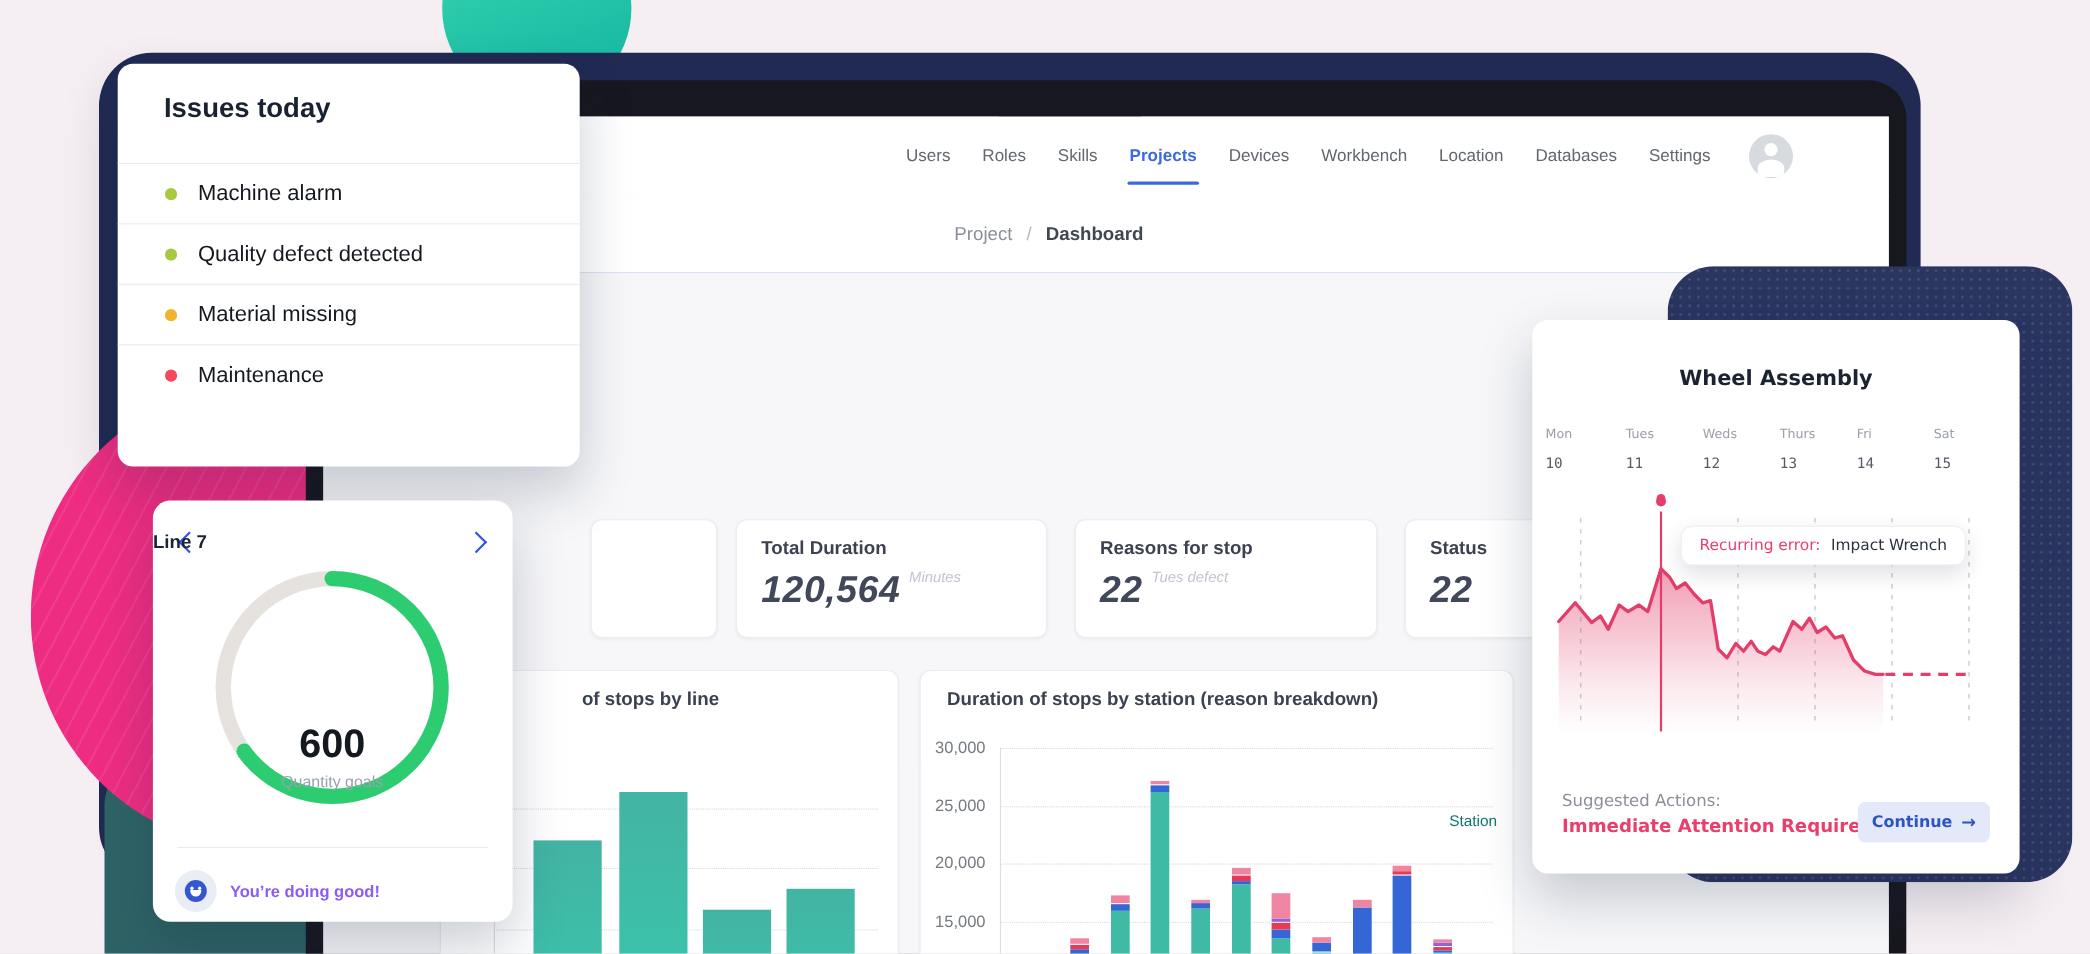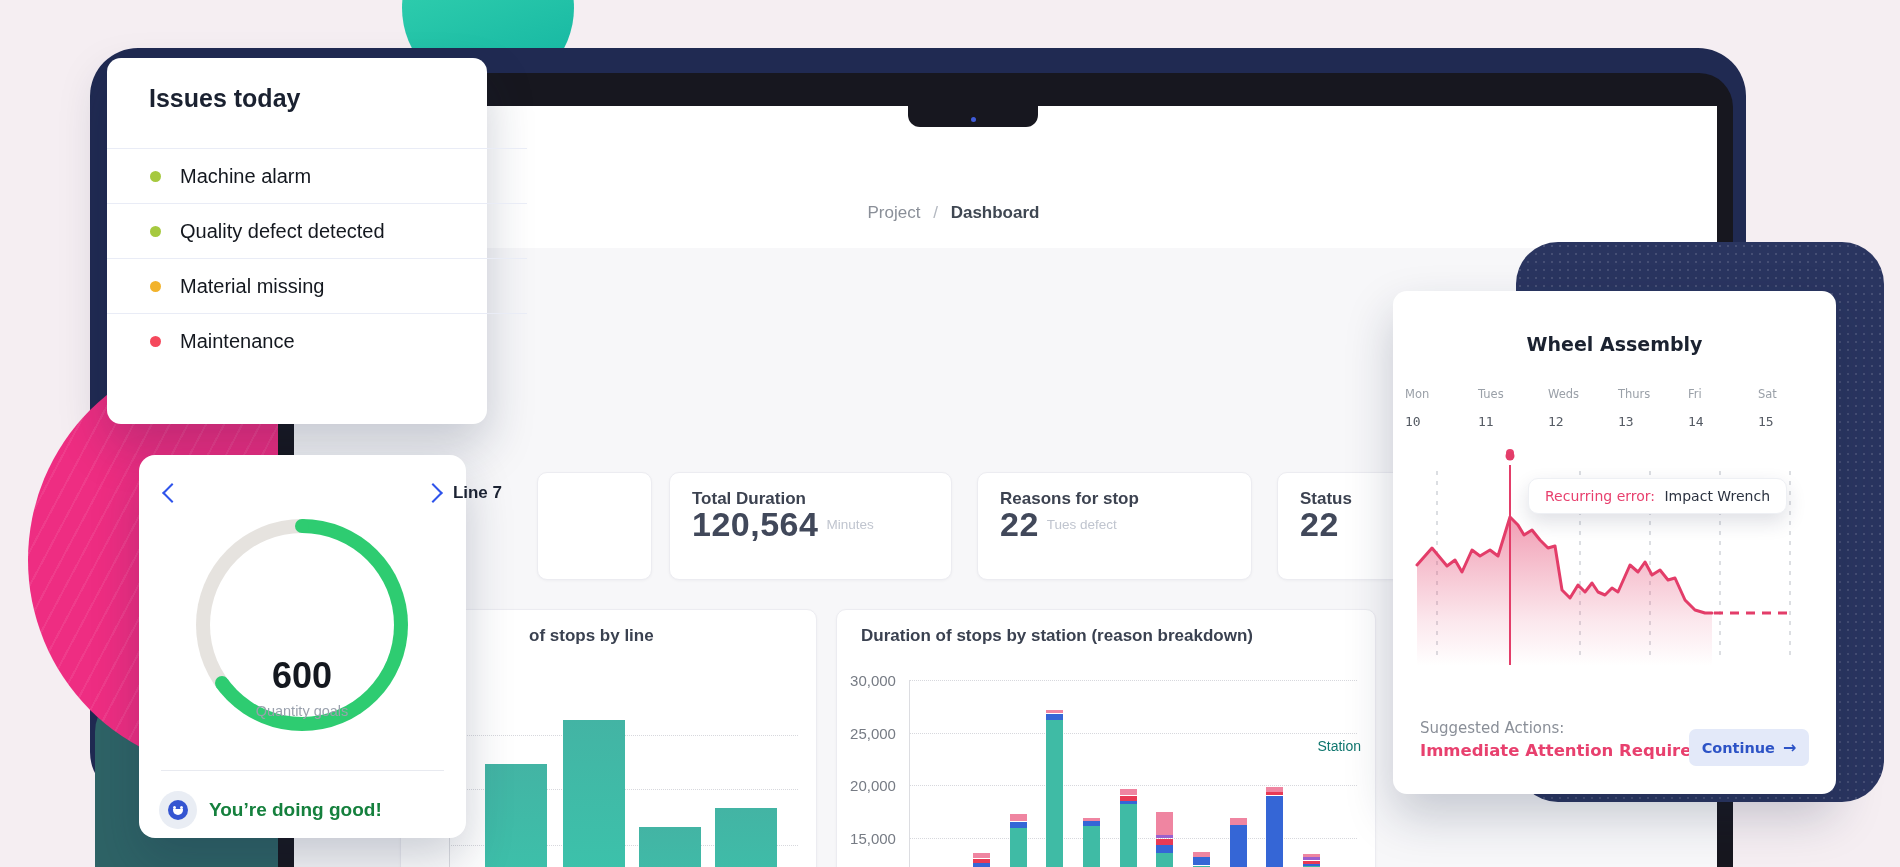--- a/index.html
+++ b/index.html
@@ -38,61 +38,61 @@
   .crumb-inner{transform:translateX(-52px);font-size:17px;}
   .crumb-section{color:#8a8f98;}
   .crumb-sep{color:#b3b8c0;margin:0 8px;}
   .crumb-page{color:#3f4752;font-weight:bold;}
 
   
   .main{left:0;top:142px;width:1423px;height:655px;background:#f7f7f9;}
   .stat-card{position:absolute;top:224px;height:106px;background:#fff;border:1px solid #ececf1;border-radius:10px;
     box-shadow:0 1px 3px rgba(20,30,60,.04);}
   .stat-label{position:absolute;left:22px;top:16px;font-size:17px;font-weight:bold;color:#3c4250;}
-  .stat-valrow{position:absolute;left:22px;top:32px;display:flex;align-items:center;}
+  .stat-valrow{position:absolute;left:22px;top:44px;display:flex;align-items:flex-start;font-style:italic;}
   .stat-value{font-size:34px;font-weight:bold;color:#41485a;letter-spacing:.5px;}
   .stat-unit{font-size:13.5px;color:#c0c5cf;margin-left:8px;}
 
   .chart-card{position:absolute;top:361px;height:430px;background:#fff;border:1px solid #ececf1;border-radius:10px;
     box-shadow:0 1px 3px rgba(20,30,60,.04);}
   .chart-title{position:absolute;top:16px;font-size:17px;font-weight:bold;color:#3a4150;}
   .gridline{position:absolute;border-top:1px dotted #d7d8dd;height:0;}
   .axisline-v{position:absolute;width:1px;background:#dcdde1;}
   .ytick{position:absolute;width:56px;text-align:center;font-size:15px;color:#767b84;transform:translateY(-50%);}
   .right-axis-label{position:absolute;font-size:14px;color:#0f766e;}
   .vbar{position:absolute;bottom:45px;width:62px;background:linear-gradient(180deg,#43b4a4,#36cdb0);}
   .stackseg{position:absolute;width:17px;}
   .stackseg.dotted{background-image:radial-gradient(rgba(255,255,255,.5) .7px,transparent 1px);background-size:3.5px 3.5px;}
 
   
   .float-card{background:#fff;box-shadow:0 22px 48px rgba(25,35,70,.22);}
-  .issues-card{left:107px;top:58px;width:380px;height:366px;border-radius:14px;}
+  .issues-card{left:107px;top:58px;width:420px;height:366px;border-radius:14px;}
   .issues-title{position:absolute;left:42px;top:26px;font-size:25px;font-weight:bold;color:#1a2130;}
   .issues-list{position:absolute;left:0;top:90px;width:420px;}
   .issue-row{position:relative;height:54px;border-top:1px solid #e9ecf6;display:flex;align-items:center;cursor:pointer;}
   .issue-dot{width:11px;height:11px;border-radius:50%;margin-left:43px;flex:0 0 auto;}
   .issue-label{margin-left:19px;font-size:20px;font-weight:500;color:#14181f;}
 
   .line-card{left:139px;top:455px;width:327px;height:383px;border-radius:16px;}
-  .line-title{position:absolute;left:0;top:28px;width:327px;text-align:right;font-size:17px;font-weight:bold;color:#1c2333;padding-left:36px;}
+  .line-title{position:absolute;left:0;top:28px;width:327px;text-align:left;font-size:17px;font-weight:bold;color:#1c2333;}
   .chev{position:absolute;top:31px;width:12px;height:12px;border-left:2.5px solid #2f54eb;border-bottom:2.5px solid #2f54eb;cursor:pointer;}
   .chev-left{left:26px;transform:rotate(45deg);}
   .chev-right{right:26px;transform:rotate(225deg);}
   .donut{position:absolute;left:57px;top:64px;width:212px;height:212px;border-radius:50%;}
   .donut-hole{position:absolute;left:14px;top:14px;width:184px;height:184px;border-radius:50%;background:#fff;}
   .donut-cap{position:absolute;width:14px;height:14px;border-radius:50%;}
   .donut-value{position:absolute;left:0;top:136px;width:212px;text-align:center;font-size:36px;font-weight:bold;color:#14181f;}
   .donut-caption{position:absolute;left:0;top:184px;width:212px;text-align:center;font-size:14.5px;color:#9aa1ad;}
   .line-divider{position:absolute;left:22px;top:315px;width:283px;height:1px;background:#e8eaf0;}
   .mood-circle{position:absolute;left:20px;top:336px;width:38px;height:38px;border-radius:50%;background:#e9edf4;}
   .smiley{position:absolute;left:9px;top:9px;width:20px;height:20px;border-radius:50%;background:#3555d1;}
   .smiley .eye{position:absolute;top:6px;width:3px;height:3px;border-radius:50%;background:#fff;}
   .smiley .mouth{position:absolute;left:5px;top:9px;width:10px;height:6px;border-radius:0 0 10px 10px;background:#fff;}
   .line-message{position:absolute;left:70px;top:336px;height:38px;display:flex;align-items:center;
-    font-size:19px;font-weight:bold;color:#15803d;}
+    font-size:15px;font-weight:bold;color:#8b5cf6;}
 
   .wheel-card{left:1393px;top:291px;width:443px;height:503px;border-radius:14px;font-family:"DejaVu Sans",sans-serif;}
   .wheel-title{position:absolute;left:0;top:42px;width:443px;text-align:center;font-size:19px;font-weight:bold;color:#1b2230;}
   .day-col{position:absolute;top:96px;width:64px;text-align:left;}
   .day-name{font-size:11.5px;color:#9aa0a8;}
   .day-date{margin-top:13px;font-size:13px;color:#555b64;font-family:"DejaVu Sans Mono",monospace;}
   .day-dot{position:absolute;width:8px;height:8px;border-radius:50%;}
   .wheel-svg{position:absolute;left:0;top:160px;}
   .wheel-tooltip{position:absolute;left:135px;top:187px;height:34px;line-height:34px;padding:0 16px;background:#fff;
     border:1px solid #eef0f4;border-radius:10px;box-shadow:0 8px 20px rgba(25,35,70,.14);font-size:14px;white-space:nowrap;}
@@ -114,20 +114,37 @@
   <div class="abs deco-navy-left"></div>
   <div class="abs deco-teal-bl"></div>
   <div class="abs deco-pink-circle"></div>
 
   <div class="abs laptop"></div>
   <div class="abs screen">
     <div class="abs notch">
       <div class="abs cam"></div>
     </div>
 
+    <div class="abs navbar">
+      <div class="nav-items">
+          <span class="nav-item">Users</span>
+          <span class="nav-item">Roles</span>
+          <span class="nav-item">Skills</span>
+          <span class="nav-item active">Projects</span>
+          <span class="nav-item">Devices</span>
+          <span class="nav-item">Workbench</span>
+          <span class="nav-item">Location</span>
+          <span class="nav-item">Databases</span>
+          <span class="nav-item">Settings</span>
+          <div class="avatar">
+            <div class="head"></div>
+            <div class="body"></div>
+          </div>
+        </div>
+    </div>
 
     <div class="abs crumbbar">
       <div class="crumb-inner">
         <span class="crumb-section">Project</span>
         <span class="crumb-sep">/</span>
         <span class="crumb-page">Dashboard</span>
       </div>
     </div>
 
     <div class="abs main">

